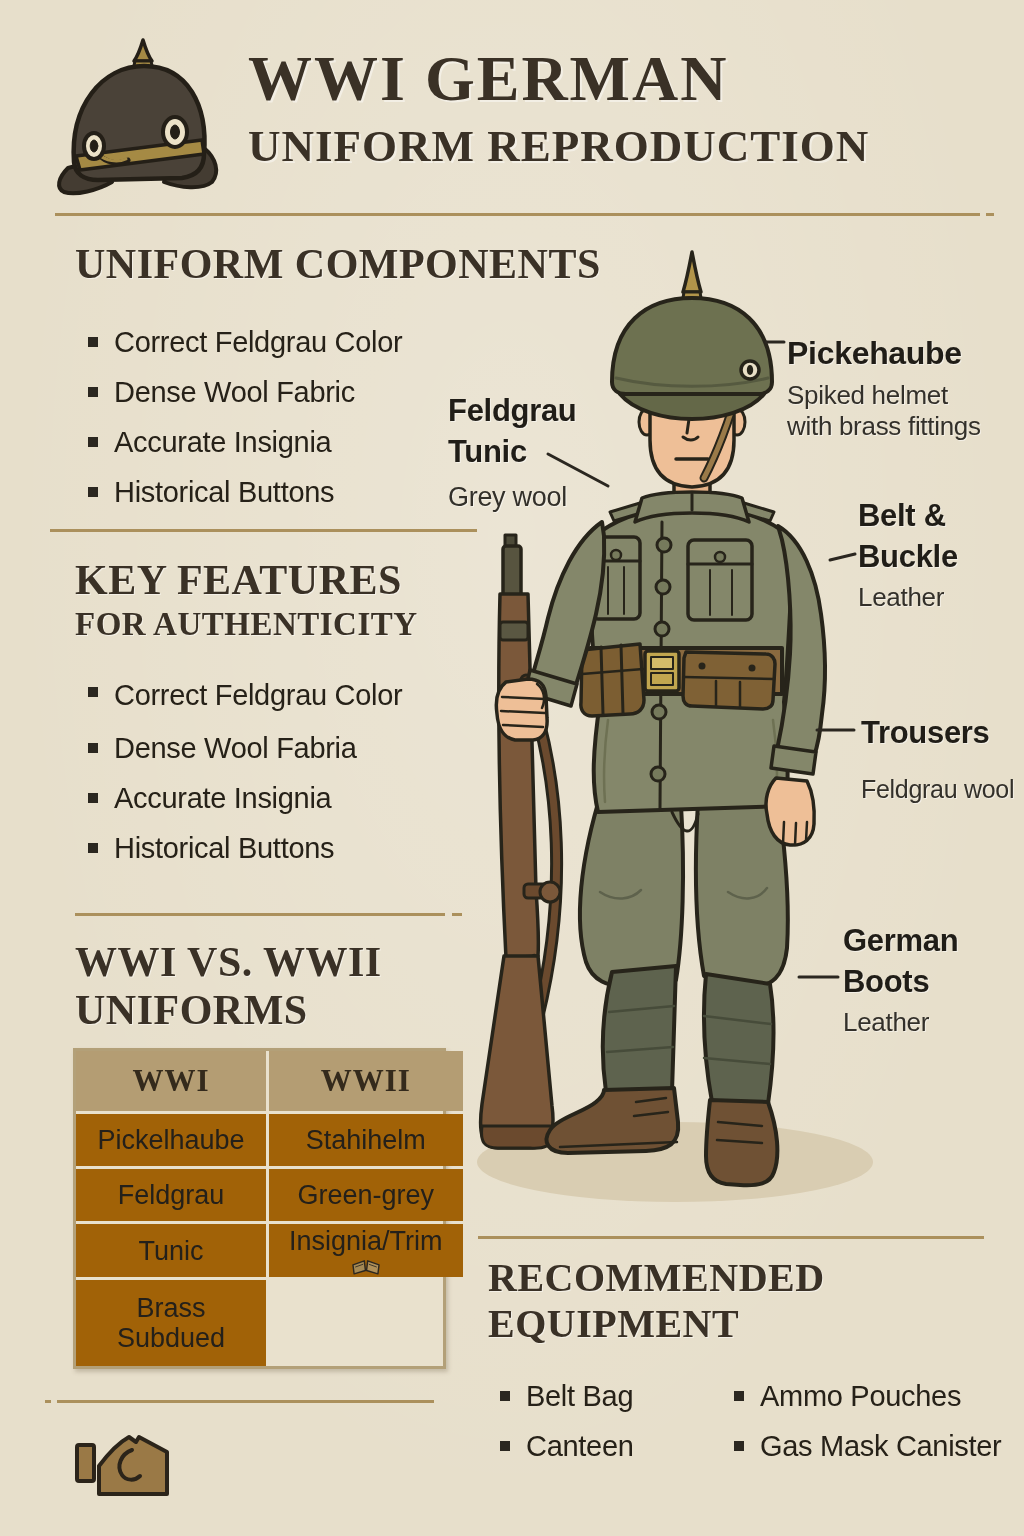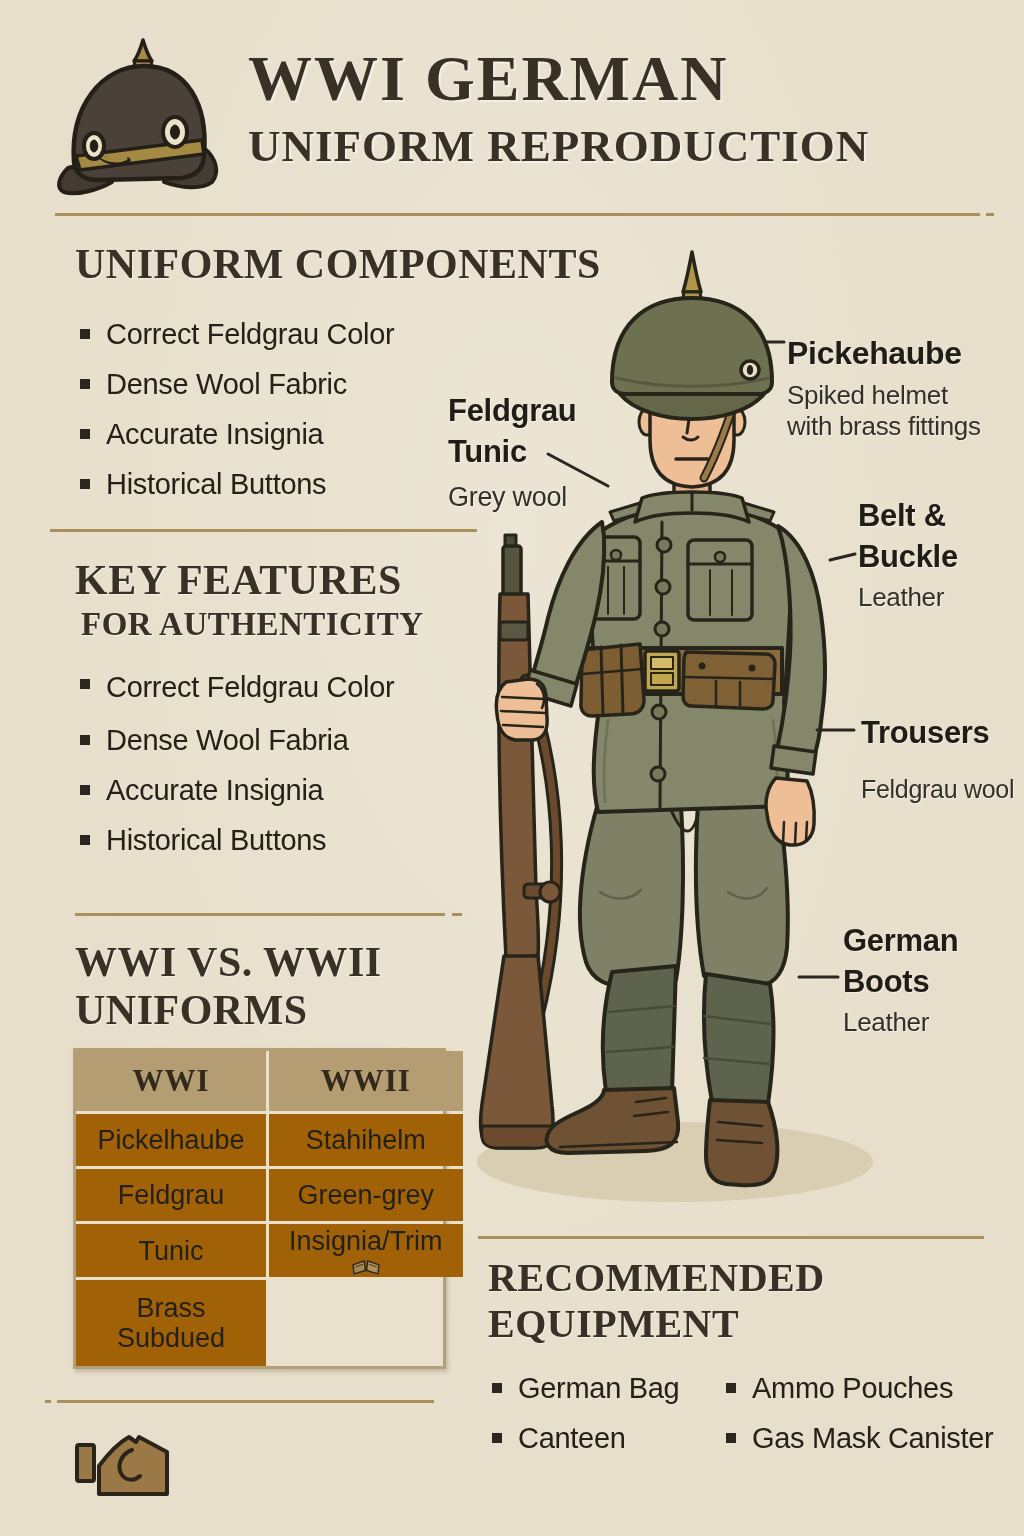--- a/index.html
+++ b/index.html
@@ -14,21 +14,21 @@
       radial-gradient(ellipse at 50% 35%, rgba(255,255,255,0.18), rgba(0,0,0,0) 70%),
       #e7dfcb;
   }
   .serif{font-family:"Liberation Serif","DejaVu Serif",serif;font-weight:700;color:#3a3126;}
   .abs{position:absolute;}
   .title1{left:248px;top:42px;font-size:64px;letter-spacing:2px;text-shadow:2px 2px 0 rgba(255,255,255,0.45);}
   .title2{left:248px;top:120px;font-size:45px;letter-spacing:1px;text-shadow:2px 2px 0 rgba(255,255,255,0.45);}
   .rule{position:absolute;height:3px;background:#ab905c;}
   .sec-h{font-size:42px;letter-spacing:0.5px;text-shadow:1px 1px 0 rgba(255,255,255,0.5);}
   .sec-h2{font-size:33px;letter-spacing:0.5px;text-shadow:1px 1px 0 rgba(255,255,255,0.5);}
-  ul.blist{list-style:none;margin:0;padding:0;}
+  ul.blist{list-style:none;margin:8px;padding:0;}
   ul.blist li{display:flex;align-items:flex-start;margin-bottom:17px;}
   .sq{flex:0 0 auto;width:10px;height:10px;background:#2b2720;margin:11px 16px 0 2px;}
   .btxt{font-size:29px;line-height:33px;letter-spacing:-0.3px;color:#262118;}
   .kf-wrap{width:300px;}
   
   .cmp{
     left:73px;top:1048px;width:367px;
     display:grid;grid-template-columns:1fr 1fr;
     grid-template-rows:60px 52px 52px 53px 86px;
     gap:3px;background:#e9e1cd;border:3px solid #b3a078;
@@ -86,21 +86,21 @@
         <span class="btxt">Accurate Insignia</span>
       </li>
     <li>
         <span class="sq"></span>
         <span class="btxt">Historical Buttons</span>
       </li>
   </ul>
   <div class="rule" style="left:50px;top:529px;width:427px;"></div>
 
   <div class="abs serif sec-h" style="left:75px;top:556px;">KEY FEATURES</div>
-  <div class="abs serif sec-h2" style="left:81px;top:606px;">FOR AUTHENTICITY</div>
+  <div class="abs serif sec-h2" style="left:75px;top:606px;">FOR AUTHENTICITY</div>
   <ul class="blist abs" style="left:78px;top:668px;width:320px;">
     <li>
         <span class="sq"></span>
         <span class="btxt kf-wrap" style="line-height:39px;">Correct Feldgrau Color</span>
       </li>
     <li>
         <span class="sq"></span>
         <span class="btxt">Dense Wool Fabria</span>
       </li>
     <li>
@@ -315,21 +315,21 @@
     <div class="fig-sub" style="margin-top:5px;">Leather</div>
   </div>
 
   <div class="rule" style="left:478px;top:1236px;width:506px;"></div>
   <div class="abs serif sec-h" style="left:488px;top:1254px;font-size:40px;">RECOMMENDED</div>
   <div class="abs serif sec-h" style="left:488px;top:1300px;font-size:40px;">EQUIPMENT</div>
 
   <ul class="blist abs eq-col" style="left:490px;top:1372px;width:220px;">
     <li>
         <span class="sq"></span>
-        <span class="btxt">German Bag</span>
+        <span class="btxt">Belt Bag</span>
       </li>
     <li>
         <span class="sq"></span>
         <span class="btxt">Canteen</span>
       </li>
   </ul>
   <ul class="blist abs eq-col" style="left:724px;top:1372px;width:280px;">
     <li>
         <span class="sq"></span>
         <span class="btxt">Ammo Pouches</span>

